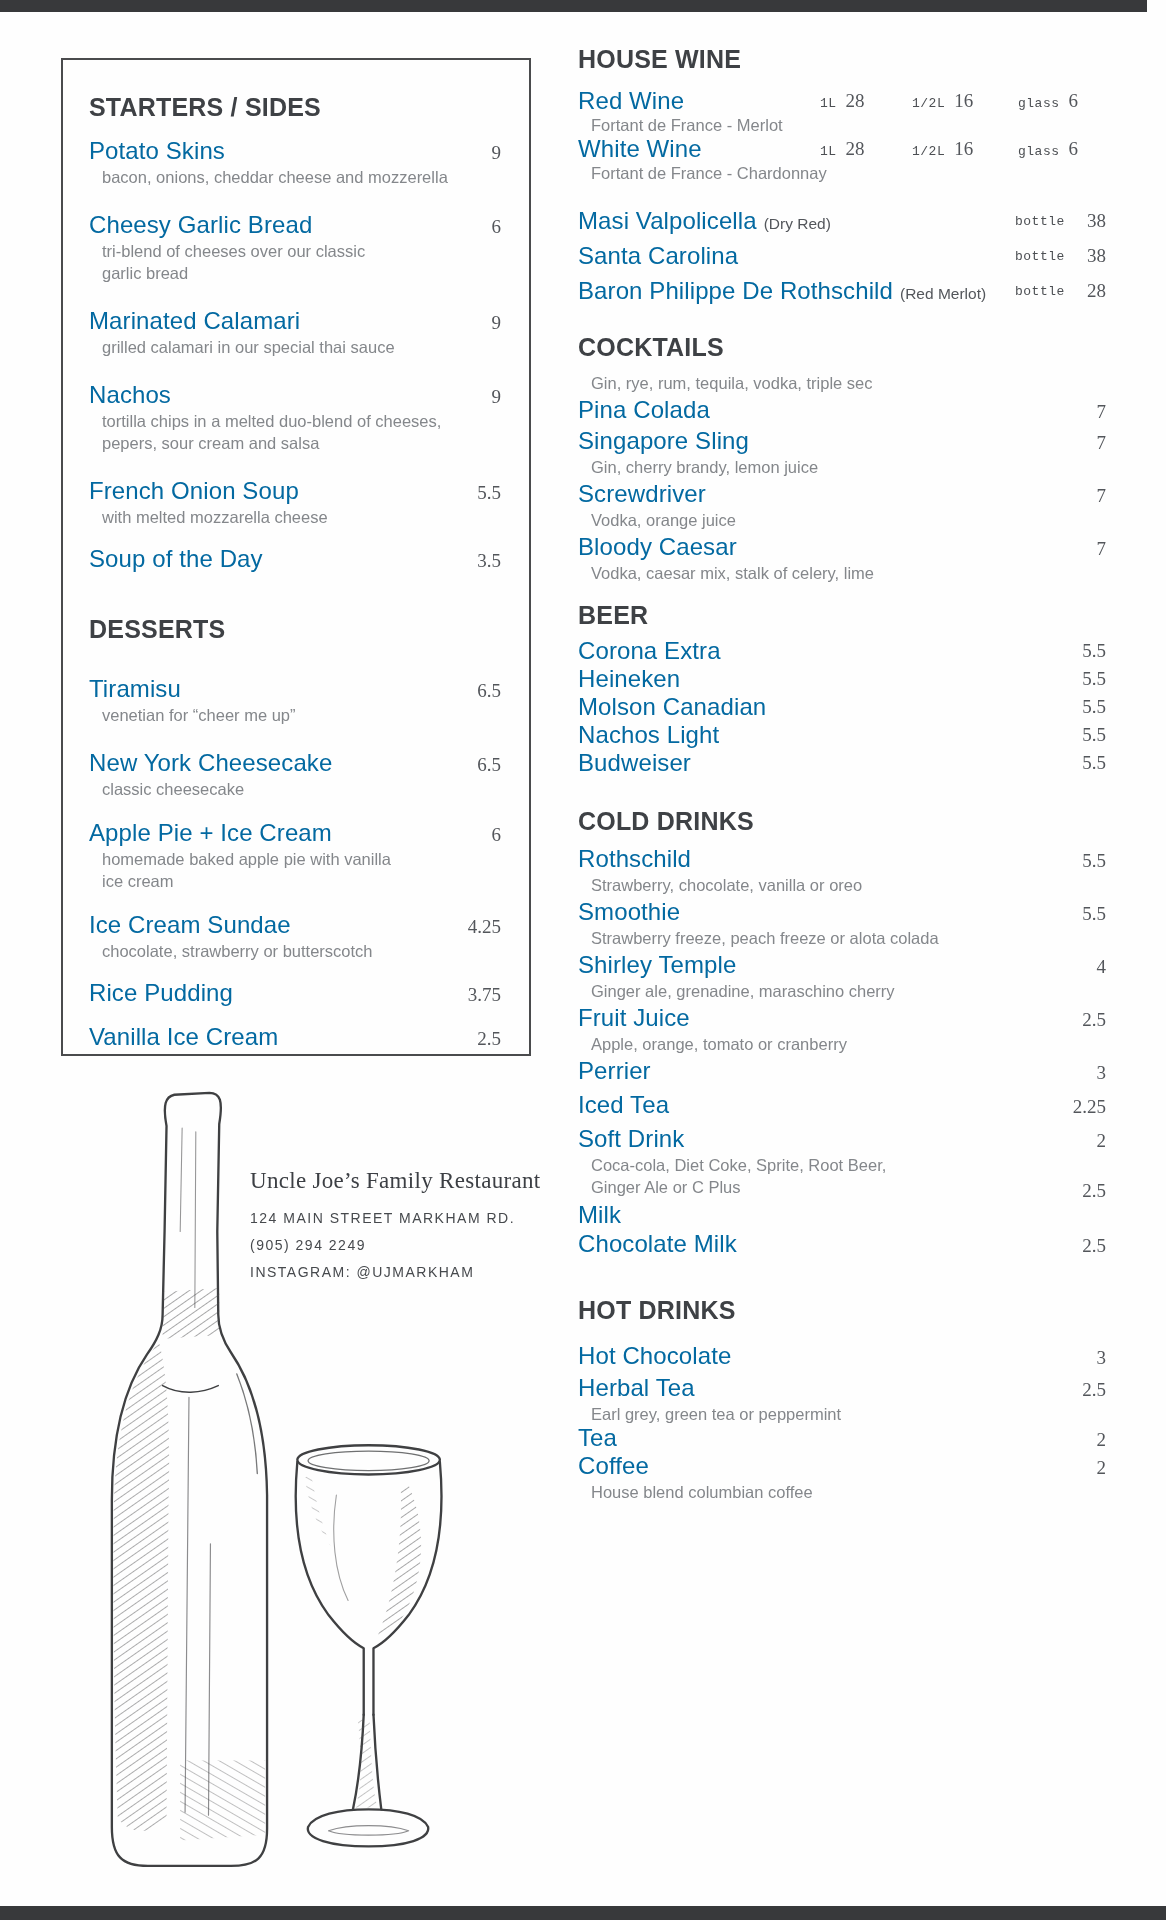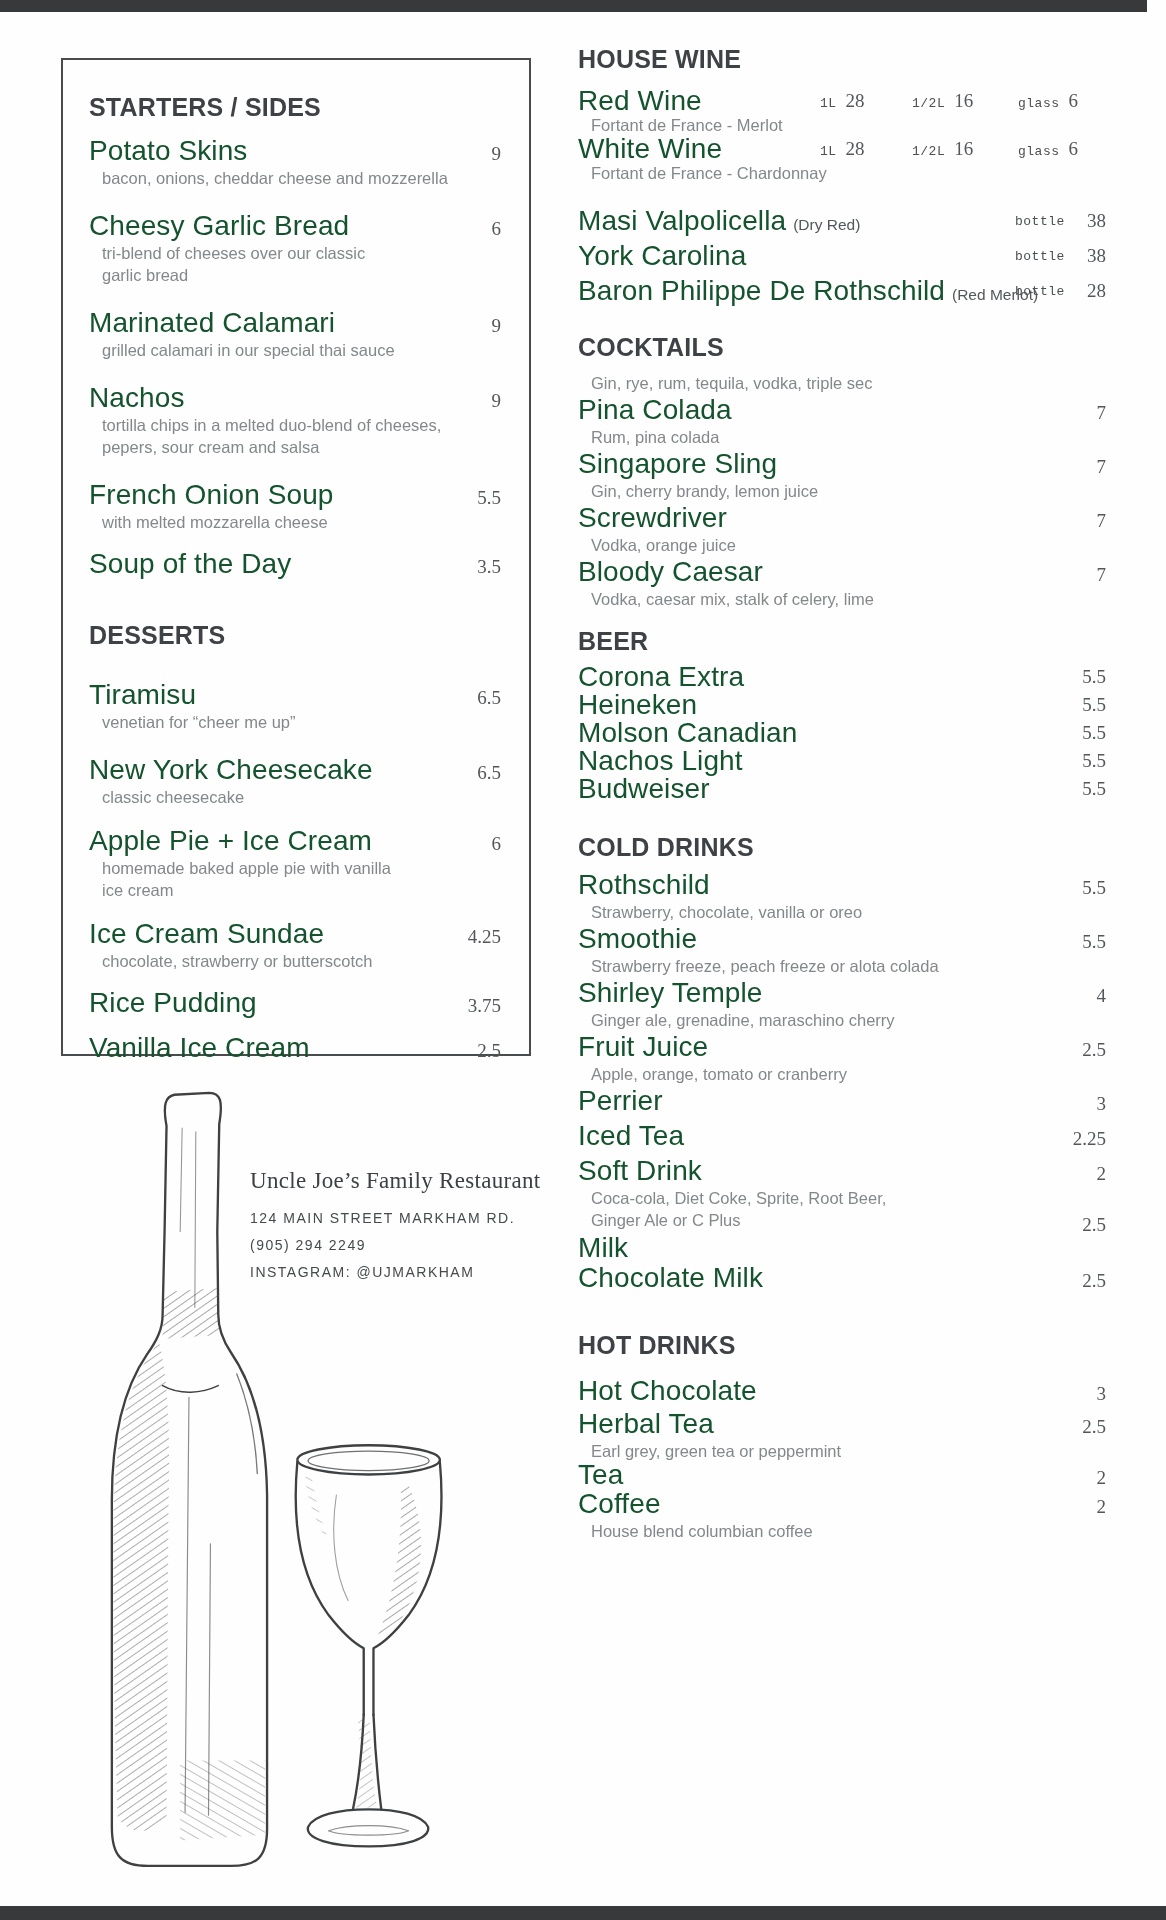--- a/index.html
+++ b/index.html
@@ -12,21 +12,21 @@
   #bottombar{left:0;top:1906px;width:1166px;height:14px}
 
   
   #leftbox{
     position:absolute;left:61px;top:58px;width:470px;height:998px;
     border:2px solid #4a4b4d;box-sizing:border-box;padding:32px 28px 0 26px;
   }
   .sechead{font-weight:700;font-size:25px;color:#3e4145;letter-spacing:.2px;line-height:30px}
   .mi{margin-top:22px}
   .mirow{display:flex;align-items:baseline;line-height:26px}
-  .miname{font-size:28px;color:#14532d;letter-spacing:.1px}
+  .miname{font-size:24px;color:#0369a1;letter-spacing:.1px}
   .miprice{margin-left:auto;font-family:"Liberation Serif",serif;font-size:19px;color:#53565b}
   .midesc{font-size:16.5px;line-height:22px;color:#84878b;padding-left:13px;white-space:pre-line}
   .mt16{margin-top:16px}.mt18{margin-top:18px}.mt20{margin-top:20px}.mt24{margin-top:24px}
   .mt32{margin-top:32px}.mt40{margin-top:40px}
 
   
   #rightcol{position:absolute;left:578px;top:44px;width:528px}
   .winerow{position:relative;height:26px;margin-top:14px;line-height:26px}
   .wsz{position:absolute;top:0;line-height:26px;white-space:nowrap}
   .wsz1{left:242px}.wsz2{left:334px}.wsz3{left:440px}
@@ -167,41 +167,40 @@
     <span class="wsz wsz3"><span class="mono">glass</span><span class="wnum">6</span></span>
   </div>
   <div class="midesc">Fortant de France - Chardonnay</div>
 
   <div class="brow" style="margin-top:24px">
     <span class="miname">Masi Valpolicella</span><span class="note">(Dry Red)</span>
     <span class="mono blabel">bottle</span>
     <span class="bprice">38</span>
   </div>
   <div class="brow">
-    <span class="miname">York Carolina</span><span class="note"></span>
+    <span class="miname">Santa Carolina</span><span class="note"></span>
     <span class="mono blabel">bottle</span>
     <span class="bprice">38</span>
   </div>
   <div class="brow">
     <span class="miname">Baron Philippe De Rothschild</span><span class="note">(Red Merlot)</span>
     <span class="mono blabel">bottle</span>
     <span class="bprice">28</span>
   </div>
 
   <div class="sechead h-cock">COCKTAILS</div>
 
   <div class="mi ci first">
     <div class="midesc">Gin, rye, rum, tequila, vodka, triple sec</div>
   </div>
   <div class="mi ci">
     <div class="mirow">
         <span class="miname">Pina Colada</span>
         <span class="miprice">7</span>
       </div>
-    <div class="midesc">Rum, pina colada</div>
   </div>
   <div class="mi ci">
     <div class="mirow">
         <span class="miname">Singapore Sling</span>
         <span class="miprice">7</span>
       </div>
     <div class="midesc">Gin, cherry brandy, lemon juice</div>
   </div>
   <div class="mi ci">
     <div class="mirow">

